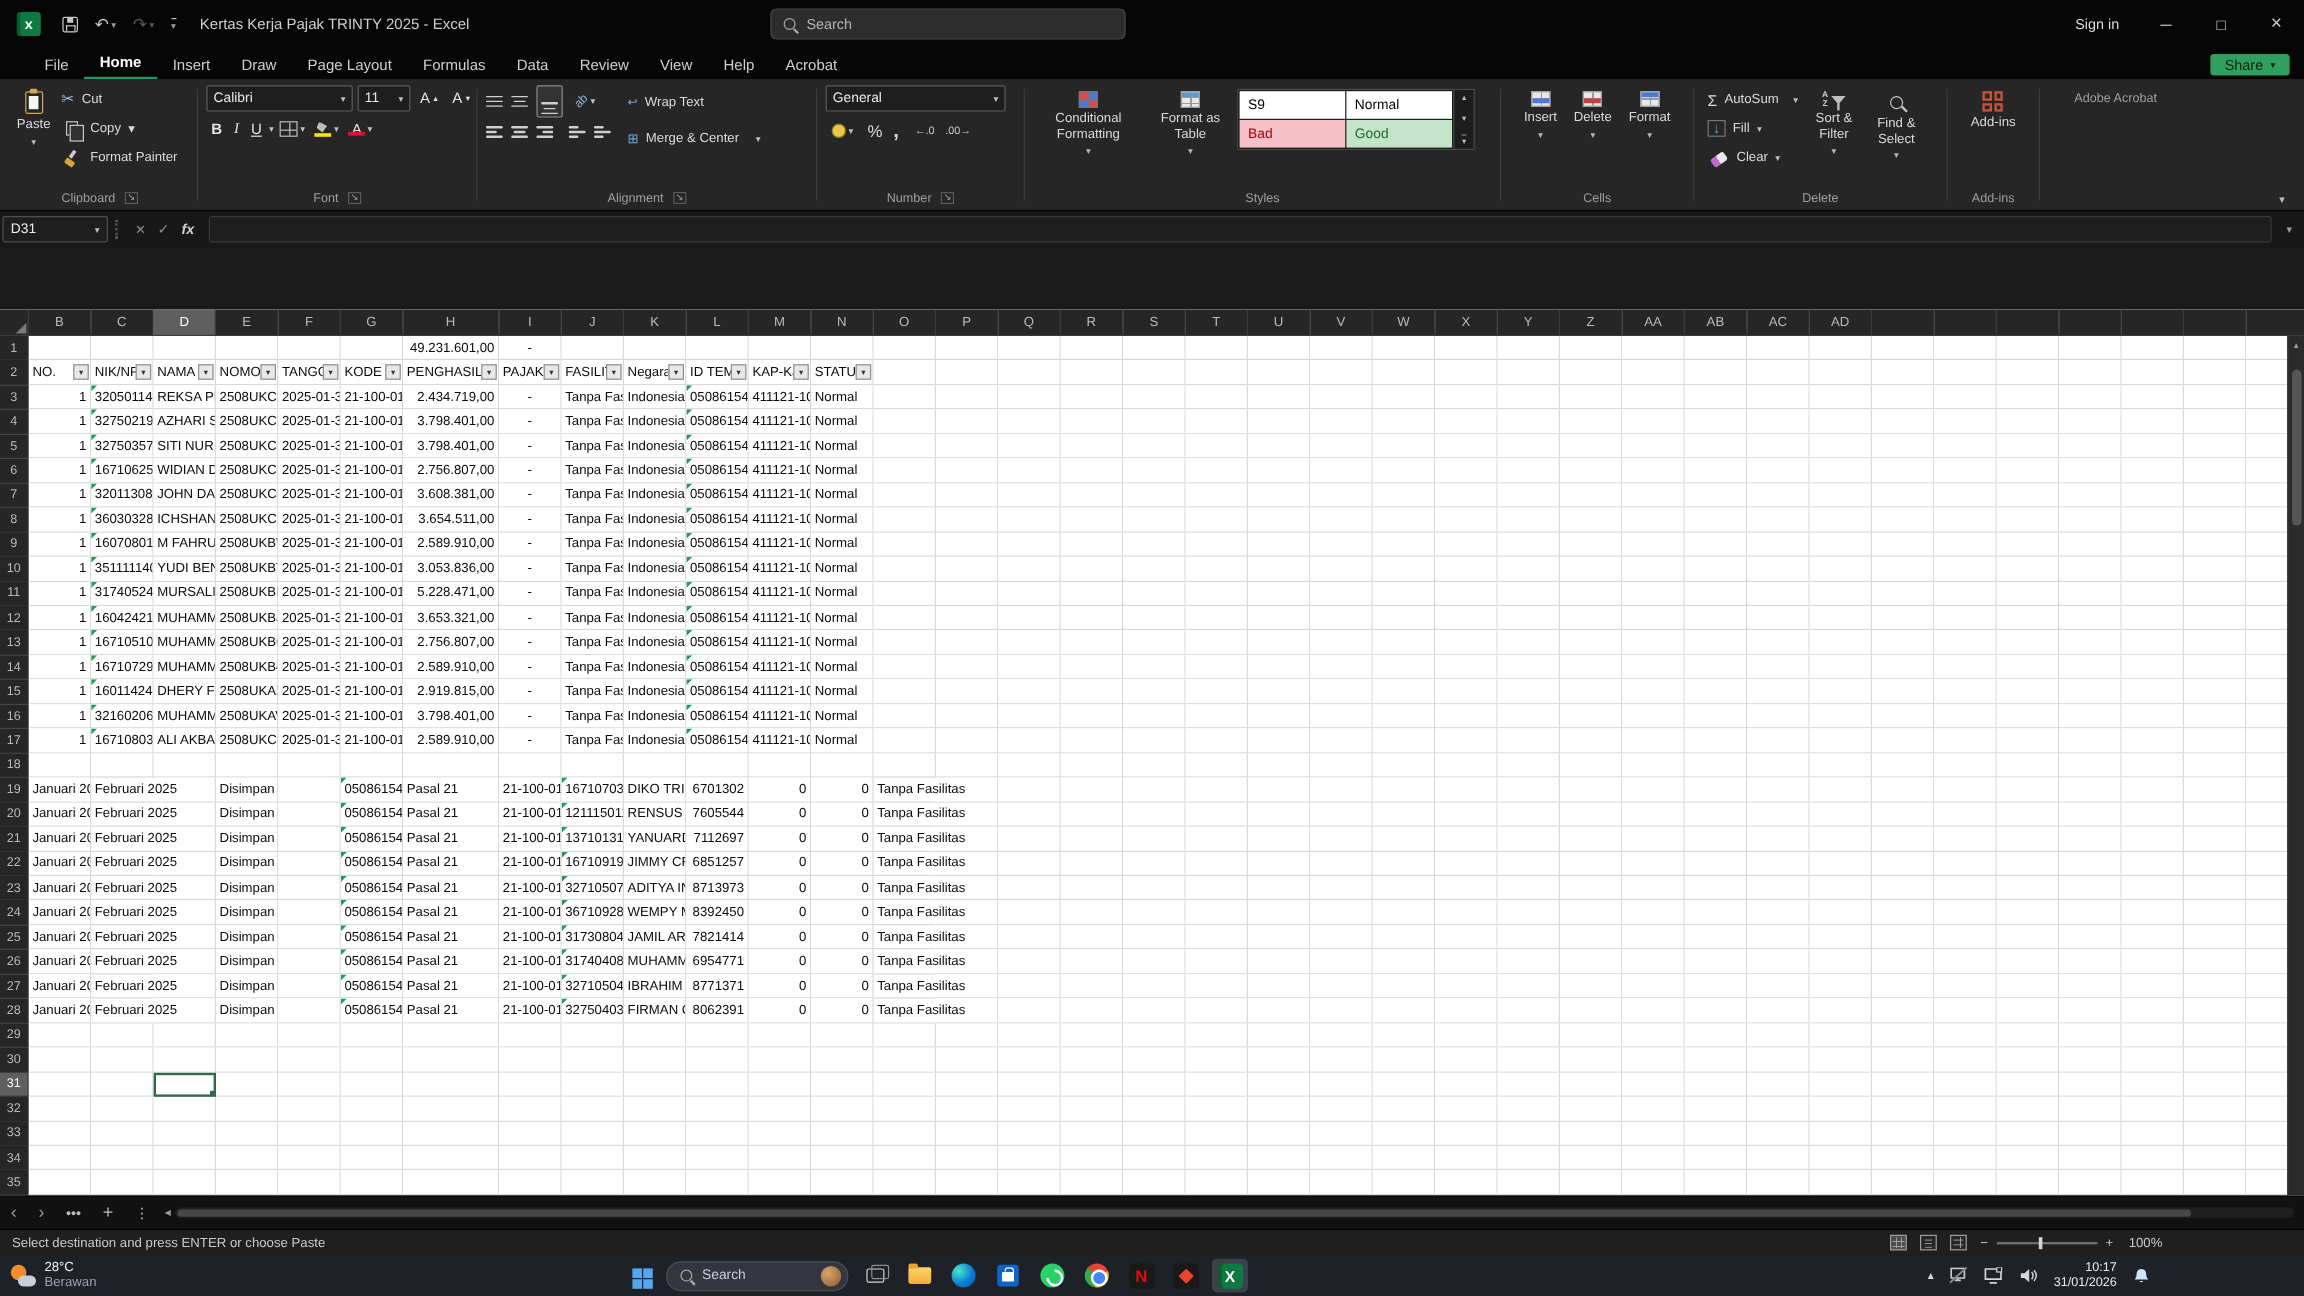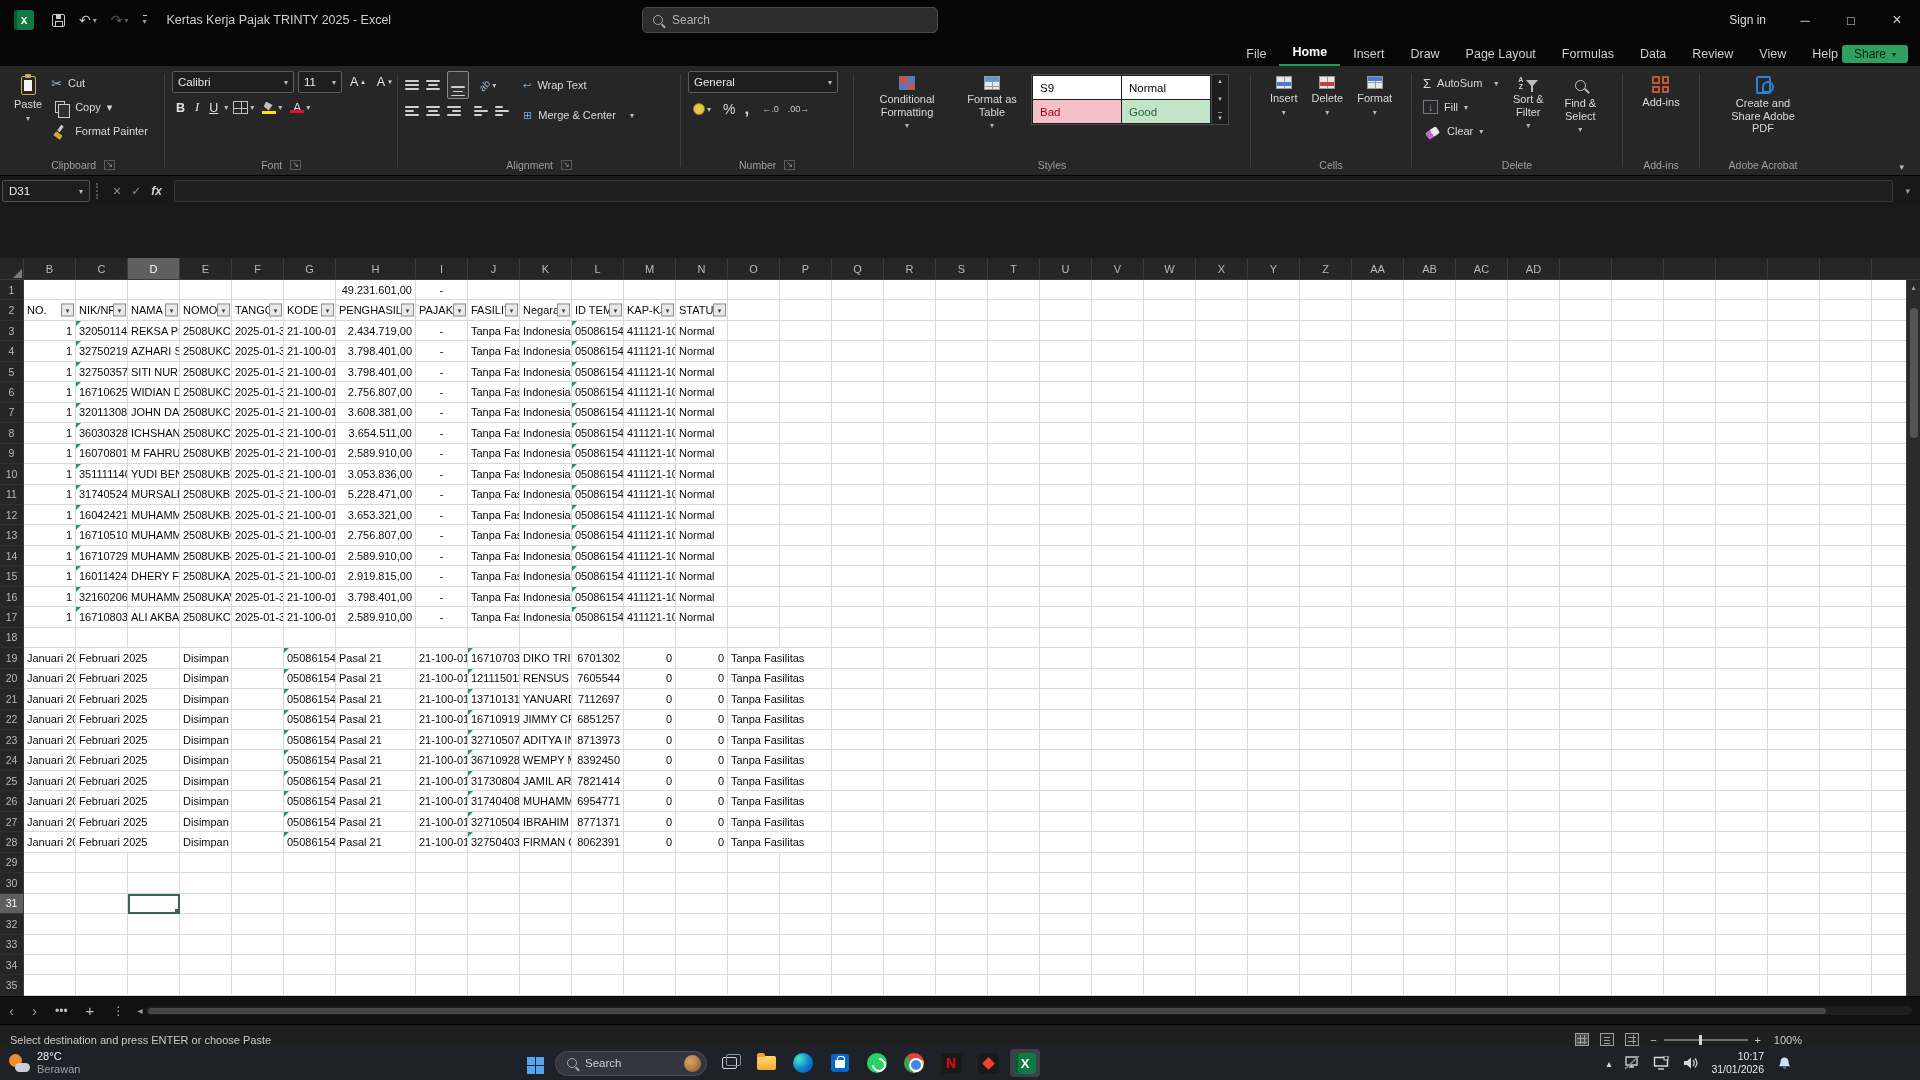--- a/index.html
+++ b/index.html
@@ -23,21 +23,21 @@
     border:1px solid #4b4b4b; border-radius:5px; display:flex; align-items:center; padding:0 10px; gap:9px;
     color:#b2b2b2; font-size:12px; }
   .ic-mag { width:10px; height:10px; border:1.5px solid #a8a8a8; border-radius:50%; position:relative; flex:none; }
   .ic-mag::after { content:""; position:absolute; width:5px; height:1.5px; background:#a8a8a8;
     transform:rotate(45deg); right:-4px; bottom:-2px; }
   .tb-right { position:absolute; right:0; top:0; height:40px; display:flex; align-items:stretch; }
   .signin { display:flex; align-items:center; padding:0 16px; font-size:12px; color:#dcdcdc; }
   .wbtn { width:46px; display:flex; align-items:center; justify-content:center; font-size:13px; color:#cfcfcf; }
 
   
-  .ribbontabs { height:26px; background:#060606; display:flex; align-items:flex-end; padding-left:0; position:relative;justify-content:flex-end; }
+  .ribbontabs { height:26px; background:#060606; display:flex; align-items:flex-end; padding-left:24px; position:relative; }
   .rtab { padding:4px 13px 5px; font-size:12.5px; color:#cfcfcf; }
   .rtab.active { color:#fff; font-weight:bold; border-bottom:2.5px solid #1f9c5c; }
   .share-btn { position:absolute; right:12px; bottom:3px; background:#2fa05f; color:#07230f;
     font-size:12px; padding:2px 12px; border-radius:3px; display:flex; gap:6px; align-items:center; }
 
   
   .ribbon { height:110px; background:#262626; display:flex; position:relative; border-bottom:1px solid #000; padding-left:4px; }
   .rgroup { display:flex; flex-direction:column; padding:5px 5px 0; }
   .rbody { flex:1; display:flex; align-items:flex-start; }
   .rlabel { height:21px; display:flex; align-items:center; justify-content:center; gap:8px;
@@ -151,21 +151,21 @@
   .stab { display:flex; align-items:center; padding:0 13px; font-size:12px; color:#d2d2d2; border-right:1px solid #2a2a2a; }
   .stab.yellow { background:#fdc32e; color:#151515; }
   .stab.active { background:#fff; color:#141414; font-weight:bold; box-shadow:inset 0 -3px 0 #1e7145; border-radius:3px 3px 0 0; }
   .tmisc { color:#bdbdbd; font-size:12px; padding:0 9px; }
   .hscroll { flex:1; display:flex; align-items:center; gap:4px; padding:0 8px 0 4px; }
   .hsl { color:#9e9e9e; font-size:10px; }
   .htrack { flex:1; height:9px; background:#1e1e1e; border-radius:5px; position:relative; }
   .hthumb { position:absolute; left:2px; top:1.5px; bottom:1.5px; width:95%; background:#474747; border-radius:4px; }
 
   
-  .statusbar { height:22px; background:#1f1f1f; border-top:1px solid #000; display:flex; align-items:flex-end;
+  .statusbar { height:22px; background:#1f1f1f; border-top:1px solid #000; display:flex; align-items:center;
     font-size:11px; color:#c9c9c9; position:relative; }
   .sb-msg { margin-left:10px; }
   .sb-right { position:absolute; right:118px; display:flex; align-items:center; gap:11px; }
   .vw { width:14px; height:13px; border:1px solid #9e9e9e; background:#262626; display:flex; align-items:center; justify-content:center; padding:1px; }
   .vw.active { background:#4c4c4c; }
   .vw i { width:100%; height:100%; background:
       repeating-linear-gradient(transparent 0 3px, #9e9e9e 3px 4px),
       repeating-linear-gradient(90deg, transparent 0 3px, #9e9e9e 3px 4px); }
   .vw.pl i { background:linear-gradient(#9e9e9e 0 1px, transparent 1px) 0 2px/100% 3px repeat-y; margin:1px 2px; }
   .vw.pb i { background:linear-gradient(90deg,transparent 0 5px,#9e9e9e 5px 6px,transparent 6px), linear-gradient(#9e9e9e 0 1px, transparent 1px) 0 2px/100% 4px repeat-y; margin:1px; }
@@ -576,26 +576,20 @@
         <span>Add-ins</span>
       </div>
     </div>
     <div class="rlabel">
         <span>Add-ins</span>
       </div>
   </div>
   <div class="rsep"></div>
 
   <div class="rgroup" style="width:122px;">
-    <div class="rbody" style="justify-content:center;width:100%;">
-      <div class="bigbtn twoline">
-        <span class="ic-pdf"></span>
-        <span>Create and Share Adobe PDF</span>
-      </div>
-    </div>
     <div class="rlabel">
         <span>Adobe Acrobat</span>
       </div>
   </div>
 
   <span class="collapse-rib">▾</span>
 </div>
 
 <div class="fbar">
   <div class="namebox">

